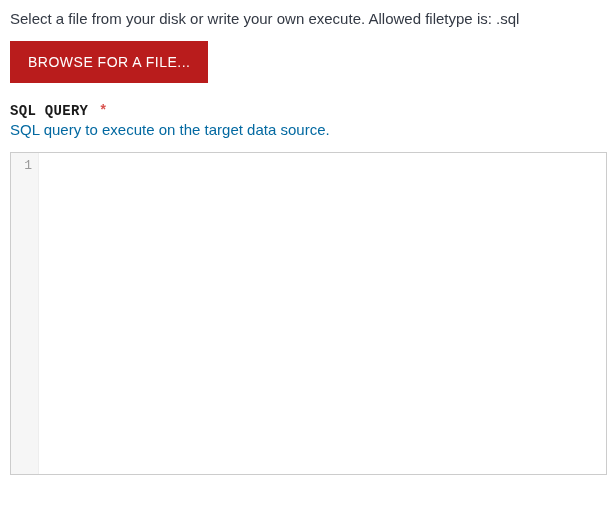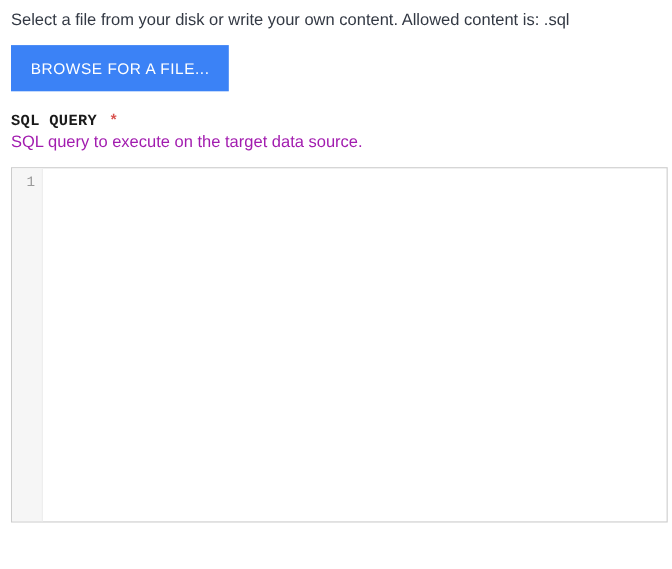--- a/index.html
+++ b/index.html
@@ -12,21 +12,21 @@
       background: #ffffff;
       padding: 10px;
       width: 611px;
     }
     .help-text {
       color: #333944;
       font-size: 15px;
       margin-bottom: 14px;
     }
     .browse-button {
-      background-color: #3b82f6;
+      background-color: #b91c1c;
       color: #ffffff;
       border: none;
       font-size: 14px;
       letter-spacing: 0.5px;
       padding: 13px 18px;
       cursor: pointer;
       font-family: inherit;
       margin-bottom: 20px;
       display: inline-block;
     }
@@ -37,21 +37,21 @@
       letter-spacing: 0.3px;
       margin-bottom: 2px;
       font-family: Liberation Mono, monospace;
     }
     .required-star {
       color: #d9534f;
       font-weight: 600;
       margin-left: 2px;
     }
     .field-description {
-      color: #a21caf;
+      color: #0369a1;
       font-size: 15px;
       margin-bottom: 14px;
     }
     .code-editor {
       border: 1px solid #cccccc;
       width: 597px;
       height: 323px;
       background: #ffffff;
       position: relative;
       display: flex;
@@ -85,21 +85,21 @@
       background: transparent;
       color: #333;
       white-space: pre;
     }
   </style>
 </head>
 <body>
 
 
 
-<p class="help-text">Select a file from your disk or write your own content. Allowed content is: .sql</p>
+<p class="help-text">Select a file from your disk or write your own execute. Allowed filetype is: .sql</p>
 
 <button class="browse-button">BROWSE FOR A FILE...</button>
 
 <div class="field-label">
   <span>SQL QUERY</span>
   <span class="required-star">*</span>
 </div>
 
 <p class="field-description">SQL query to execute on the target data source.</p>
 

